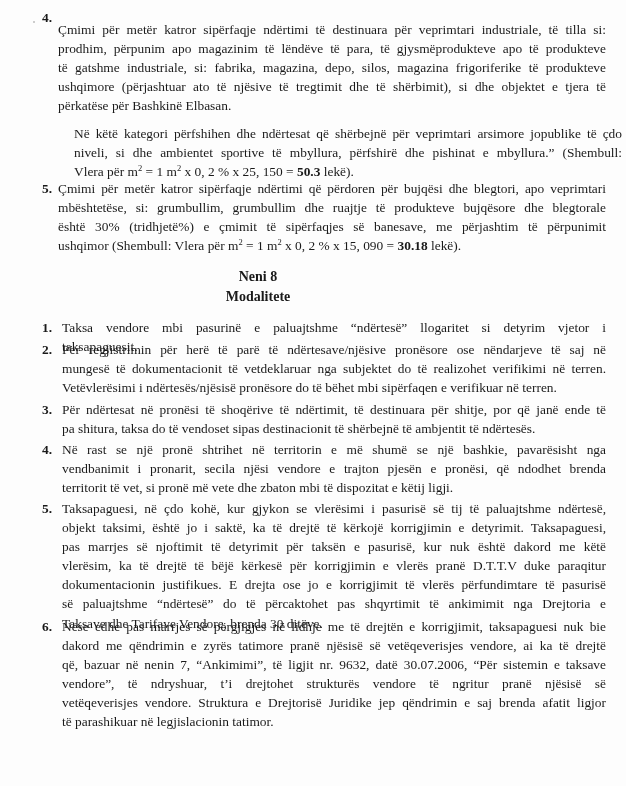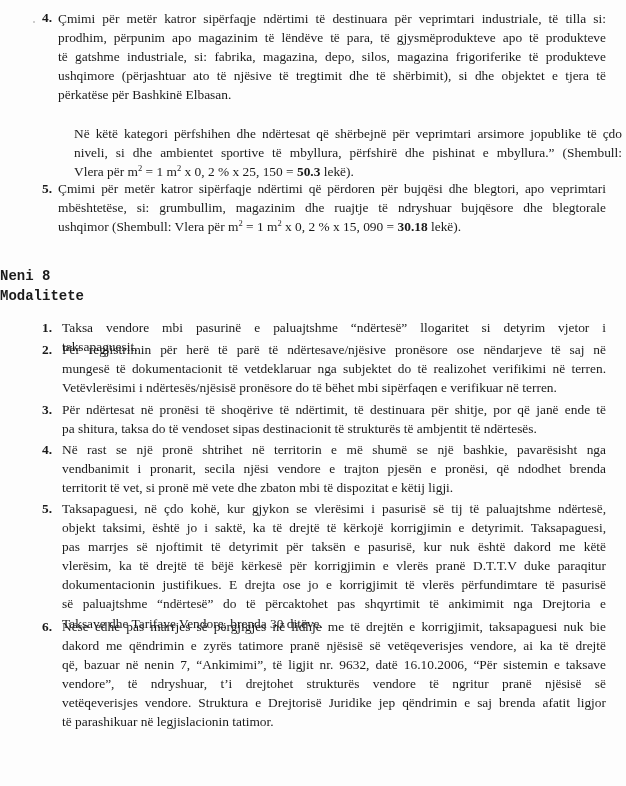--- a/index.html
+++ b/index.html
@@ -8,51 +8,52 @@
     font-family: "Liberation Serif", "DejaVu Serif", serif;
     color: #1a1a1a; font-size: 13.4px; line-height: 19.1px;
   }
   .page { position: absolute; left: 0; top: 0; width: 626px; height: 786px; }
   .blk { position: absolute; text-align: justify; }
   .num { position: absolute; font-weight: bold; }
   .j { display:block; text-align: justify; text-align-last: justify; }
   .l { display:block; text-align: left; }
   b { font-weight: bold; }
   sup { font-size: 8.5px; vertical-align: 5px; line-height: 0; }
-  .heading { position: absolute; left: 0; width: 516px; text-align: left; font-weight: bold; font-size: 14px; font-family: Liberation Mono, monospace; }
+  .heading { position: absolute; left: 0; width: 516px; text-align: center; font-weight: bold; font-size: 14px; }
   .speck { position:absolute; width:2px; height:2px; background:#bdbdbd; border-radius:1px; }
 </style>
 </head>
 <body>
 
 <div class="page">
 
   <span class="speck" style="left:33px;top:21px;"></span>
 
   <div>
     <span class="num" style="left:42px;top:8px;">4.</span>
-    <div class="blk" style="left:58px;top:9px;width:548px;">
+    <div class="blk" style="left:58px;top:20px;width:548px;">
       <span class="j">Çmimi për metër katror sipërfaqje ndërtimi të destinuara për veprimtari industriale, të tilla si:</span>
       <span class="j">prodhim, përpunim apo magazinim të lëndëve të para, të gjysmëprodukteve apo të produkteve</span>
       <span class="j">të gatshme industriale, si: fabrika, magazina, depo, silos, magazina frigoriferike të produkteve</span>
       <span class="j">ushqimore (përjashtuar ato të njësive të tregtimit dhe të shërbimit), si dhe objektet e tjera të</span>
       <span class="l">përkatëse për Bashkinë Elbasan.</span>
     </div>
     <div class="blk" style="left:58px;top:124px;width:548px;margin-left:16px;">
       <span class="j">Në këtë kategori përfshihen dhe ndërtesat që shërbejnë për veprimtari arsimore jopublike të çdo</span>
       <span class="j">niveli, si dhe ambientet sportive të mbyllura, përfshirë dhe pishinat e mbyllura.” (Shembull:</span>
       <span class="l"><span>Vlera për m</span><sup>2</sup><span> = 1 m</span><sup>2</sup><span> x 0, 2 % x 25, 150 = </span><b>50.3</b><span> lekë).</span></span>
     </div>
   </div>
 
   <div>
     <span class="num" style="left:42px;top:179px;">5.</span>
     <div class="blk" style="left:58px;top:179px;width:548px;">
       <span class="j">Çmimi për metër katror sipërfaqje ndërtimi që përdoren për bujqësi dhe blegtori, apo veprimtari</span>
-      <span class="j">mbështetëse, si: grumbullim, magazinim dhe ruajtje të ndryshuar bujqësore dhe blegtorale</span>
+      <span class="j">mbështetëse, si: grumbullim, grumbullim dhe ruajtje të produkteve bujqësore dhe blegtorale</span>
+      <span class="j">është 30% (tridhjetë%) e çmimit të sipërfaqjes së banesave, me përjashtim të përpunimit</span>
       <span class="l"><span>ushqimor (Shembull: Vlera për m</span><sup>2</sup><span> = 1 m</span><sup>2</sup><span> x 0, 2 % x 15, 090 = </span><b>30.18</b><span> lekë).</span></span>
     </div>
   </div>
 
   <div class="heading" style="top:267px;">Neni 8</div>
   <div class="heading" style="top:287px;">Modalitete</div>
 
   <div>
     <span class="num" style="left:42px;top:318px;">1.</span>
     <div class="blk" style="left:62px;top:318px;width:544px;">
@@ -67,21 +68,21 @@
       <span class="j">Për regjistrimin për herë të parë të ndërtesave/njësive pronësore ose nëndarjeve të saj në</span>
       <span class="j">mungesë të dokumentacionit të vetdeklaruar nga subjektet do të realizohet verifikimi në terren.</span>
       <span class="l">Vetëvlerësimi i ndërtesës/njësisë pronësore do të bëhet mbi sipërfaqen e verifikuar në terren.</span>
     </div>
   </div>
 
   <div>
     <span class="num" style="left:42px;top:400px;">3.</span>
     <div class="blk" style="left:62px;top:400px;width:544px;">
       <span class="j">Për ndërtesat në pronësi të shoqërive të ndërtimit, të destinuara për shitje, por që janë ende të</span>
-      <span class="l">pa shitura, taksa do të vendoset sipas destinacionit të strukturës të ambjentit të ndërtesës.</span>
+      <span class="l">pa shitura, taksa do të vendoset sipas destinacionit të shërbejnë të ambjentit të ndërtesës.</span>
     </div>
   </div>
 
   <div>
     <span class="num" style="left:42px;top:440px;">4.</span>
     <div class="blk" style="left:62px;top:440px;width:544px;">
       <span class="j">Në rast se një pronë shtrihet në territorin e më shumë se një bashkie, pavarësisht nga</span>
       <span class="j">vendbanimit i pronarit, secila njësi vendore e trajton pjesën e pronësi, që ndodhet brenda</span>
       <span class="l">territorit të vet, si pronë më vete dhe zbaton mbi të dispozitat e këtij ligji.</span>
     </div>
@@ -98,20 +99,20 @@
       <span class="j">së paluajtshme “ndërtesë” do të përcaktohet pas shqyrtimit të ankimimit nga Drejtoria e</span>
       <span class="l">Taksave dhe Tarifave Vendore, brenda 30 ditëve.</span>
     </div>
   </div>
 
   <div>
     <span class="num" style="left:42px;top:617px;">6.</span>
     <div class="blk" style="left:62px;top:617px;width:544px;">
       <span class="j">Nëse edhe pas marrjes së përgjigjes në lidhje me të drejtën e korrigjimit, taksapaguesi nuk bie</span>
       <span class="j">dakord me qëndrimin e zyrës tatimore pranë njësisë së vetëqeverisjes vendore, ai ka të drejtë</span>
-      <span class="j">që, bazuar në nenin 7, “Ankimimi”, të ligjit nr. 9632, datë 16.10.2006, “Për sistemin e taksave</span>
+      <span class="j">që, bazuar në nenin 7, “Ankimimi”, të ligjit nr. 9632, datë 30.07.2006, “Për sistemin e taksave</span>
       <span class="j">vendore”, të ndryshuar, t’i drejtohet strukturës vendore të ngritur pranë njësisë së</span>
       <span class="j">vetëqeverisjes vendore. Struktura e Drejtorisë Juridike jep qëndrimin e saj brenda afatit ligjor</span>
       <span class="l">të parashikuar në legjislacionin tatimor.</span>
     </div>
   </div>
 
 </div>
 
 </body></html>

